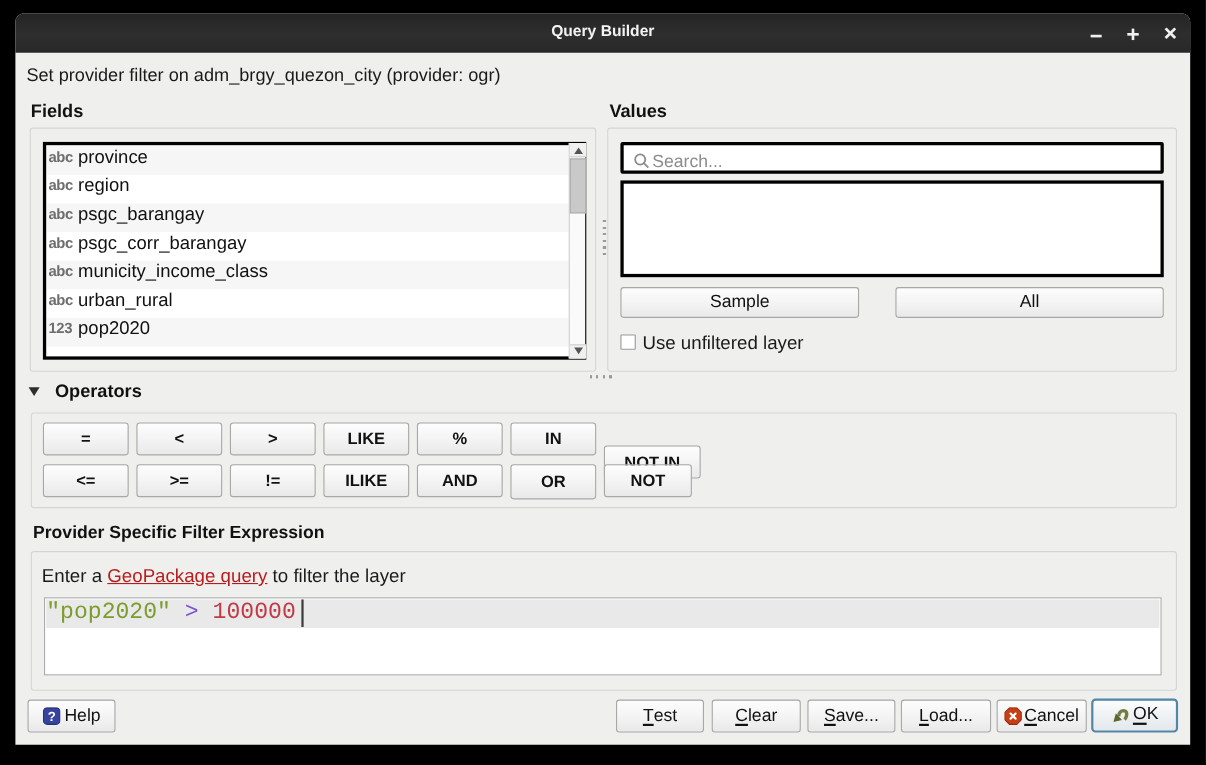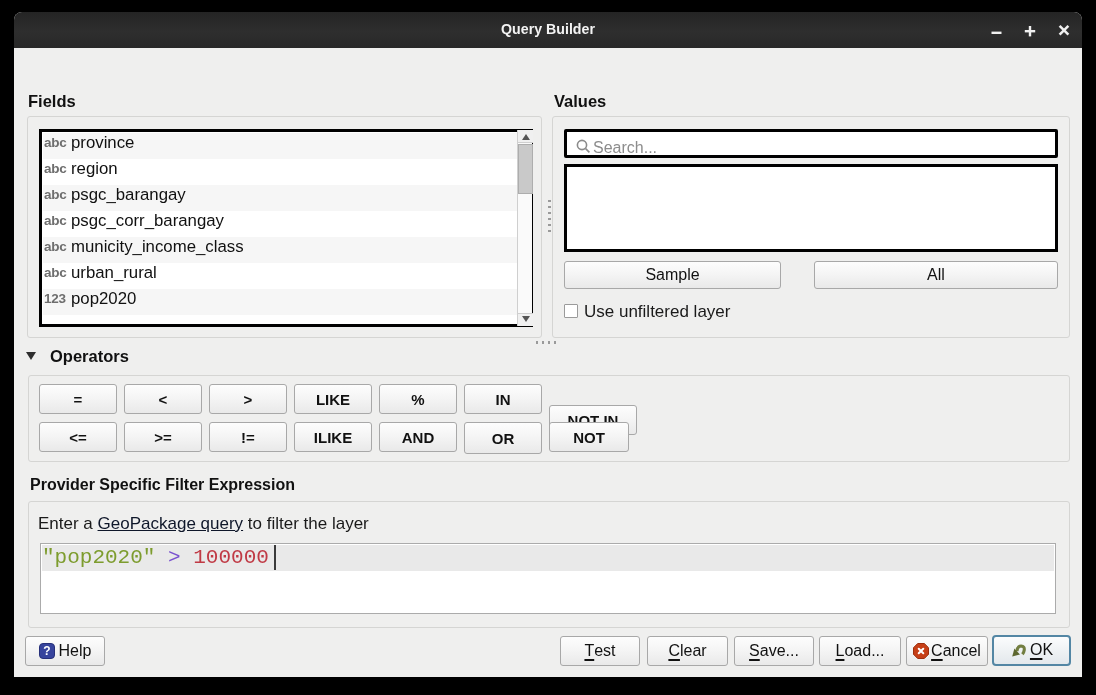--- a/index.html
+++ b/index.html
@@ -31,20 +31,21 @@
     <div class="abs titlebar"></div>
     <div class="abs title">Query Builder</div>
     <svg class="abs" style="left:968px;top:12px;" width="110" height="26" viewBox="0 0 110 26">
       <rect x="9.5" y="7.6" width="10" height="2.4" fill="#f0f0f0"></rect>
       <rect x="42.8" y="6" width="10.4" height="2.4" fill="#f0f0f0"></rect>
       <rect x="46.8" y="2" width="2.4" height="10.4" fill="#f0f0f0"></rect>
       <line x1="77.6" y1="1.8" x2="86.4" y2="10.6" stroke="#f0f0f0" stroke-width="2.5"></line>
       <line x1="77.6" y1="10.6" x2="86.4" y2="1.8" stroke="#f0f0f0" stroke-width="2.5"></line>
     </svg>
 
+    <div class="abs" style="left:10px;top:48px;font-size:16.5px;">Set provider filter on adm_brgy_quezon_city (provider: ogr)</div>
 
     <div class="abs blabel" style="left:14px;top:80px;">Fields</div>
     <div class="abs blabel" style="left:540px;top:80px;">Values</div>
 
     <div class="abs grp" style="left:13px;top:104px;width:515px;height:222px;"></div>
     <div class="abs inputbox" style="left:25px;top:117px;width:494px;height:198px;border-radius:0;">
       <div style="position:absolute;left:1px;top:1px;width:478px;">
         <div style="height:26px;background:#f6f6f6;"></div>
         <div style="height:26px;background:#ffffff;"></div>
         <div style="height:26px;background:#f6f6f6;"></div>
@@ -110,21 +111,21 @@
     <div class="abs btn opbtn" style="left:25px;top:410px;width:78px;height:30px;">&lt;=</div>
     <div class="abs btn opbtn" style="left:110px;top:410px;width:78px;height:30px;">&gt;=</div>
     <div class="abs btn opbtn" style="left:195px;top:410px;width:78px;height:30px;">!=</div>
     <div class="abs btn opbtn" style="left:280px;top:410px;width:78px;height:30px;">ILIKE</div>
     <div class="abs btn opbtn" style="left:365px;top:410px;width:78px;height:30px;">AND</div>
     <div class="abs btn opbtn" style="left:450px;top:410px;width:78px;height:32px;">OR</div>
     <div class="abs btn opbtn" style="left:535px;top:410px;width:80px;height:30px;">NOT</div>
 
     <div class="abs blabel" style="left:16px;top:464px;font-size:16px;">Provider Specific Filter Expression</div>
     <div class="abs grp" style="left:14px;top:489px;width:1042px;height:127px;"></div>
-    <div class="abs" style="left:24px;top:502px;font-size:17px;">Enter a <span style="color:#0f172a;text-decoration:underline;">GeoPackage query</span> to filter the layer</div>
+    <div class="abs" style="left:24px;top:502px;font-size:17px;">Enter a <span style="color:#b91c1c;text-decoration:underline;">GeoPackage query</span> to filter the layer</div>
     <div class="abs" style="left:26px;top:531px;width:1016px;height:71px;background:#fff;border:1px solid #ababab;">
       <div style="position:absolute;left:1px;top:1px;right:1px;height:26px;background:#e9e9e9;"></div>
       <div style="position:absolute;left:1px;top:2px;font-family:'Liberation Mono',monospace;font-size:21px;white-space:pre;"><span style="color:#7d9c2e;">"pop2020"</span> <span style="color:#7a52cf;">&gt;</span> <span style="color:#c03a45;">100000</span></div>
       <div style="position:absolute;left:233px;top:1px;width:2px;height:25px;background:#3a3a3a;"></div>
     </div>
 
     <div class="abs btn" style="left:11px;top:624px;width:80px;height:30px;">
       <svg width="16" height="16" viewBox="0 0 16 16" style="margin-right:4px;">
         <rect x="0.5" y="0.5" width="15" height="15" rx="3.5" fill="#37449d" stroke="#27307a"></rect>
         <text x="8" y="12.4" font-size="12" font-weight="bold" fill="#fff" text-anchor="middle" font-family="Liberation Sans">?</text>

